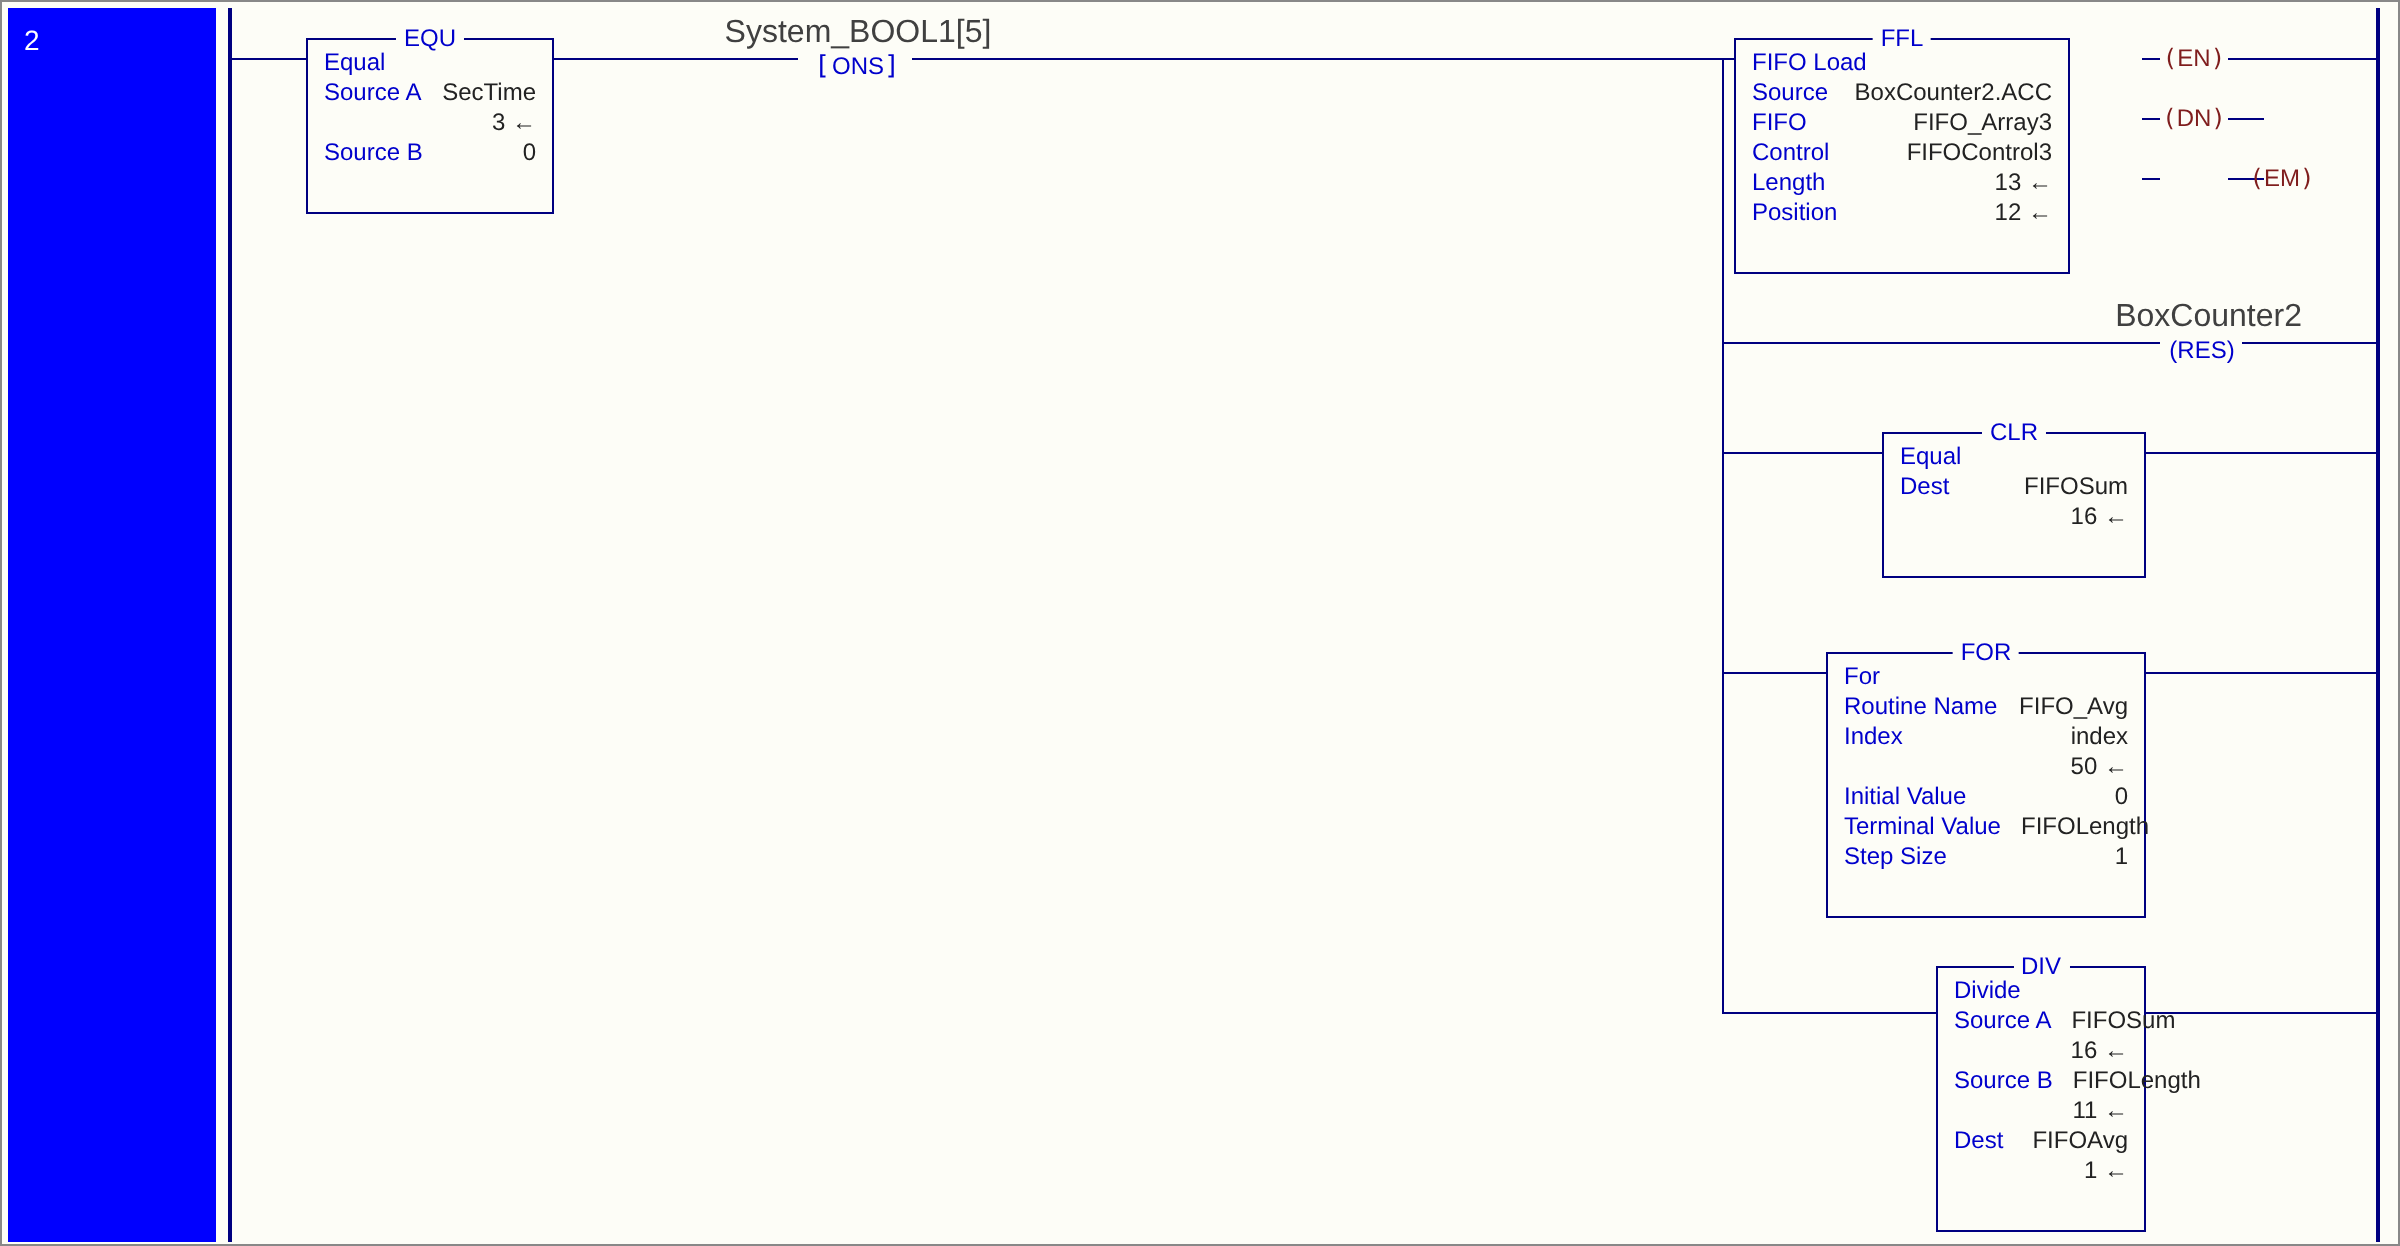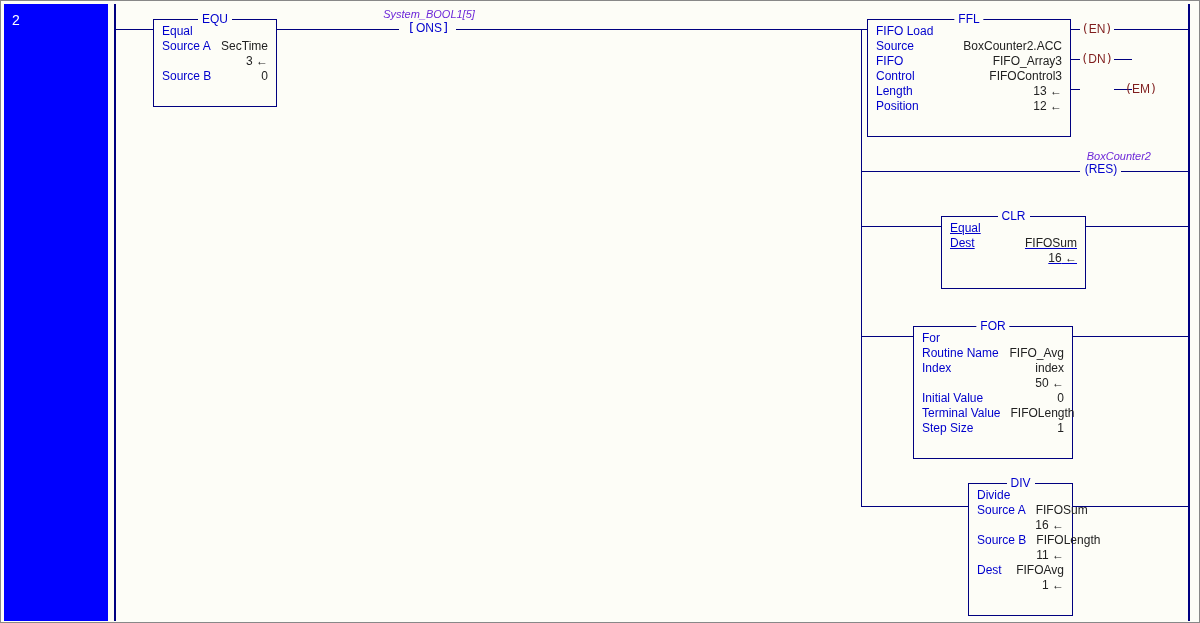--- a/index.html
+++ b/index.html
@@ -73,21 +73,21 @@
   .row .val { color: #222; text-align: right; white-space: nowrap; }
   .row .val-sub { color: #222; text-align: right; white-space: nowrap; }
   .title-row { color: #0000cc; line-height: 15px; margin-bottom: 0px; }
 
   
   .inline-inst {
     position: absolute;
     text-align: center;
     color: #0000cc;
   }
-  .inline-label { font-size: 11px; color: #6d28d9; font-style: italic; }
+  .inline-label { font-size: 16px; color: #404040; }
   .bracket {
     display: inline-block;
     font-family: monospace;
     font-size: 13px;
     letter-spacing: 1px;
   }
 
   
   .pin {
     position: absolute;
@@ -155,21 +155,21 @@
       <span class="lab">Source B</span>
       <span class="val">0</span>
     </div>
   </div>
 
   <div class="inline-inst" style="left:358px; top:7px; width:140px;">
     <div class="inline-label">System_BOOL1[5]</div>
     <div><span class="bracket">[</span><span>ONS</span><span class="bracket">]</span></div>
   </div>
 
-  <div class="blk" style="left:866px; top:18px; width:204px;">
+  <div class="blk" style="left:866px; top:18px; width:168px;">
     <div class="blk-mnemonic">FFL</div>
     <div class="title-row">FIFO Load</div>
     <div class="row">
         <span class="lab">Source</span>
         <span class="val">BoxCounter2.ACC</span>
       </div>
     <div class="row">
         <span class="lab">FIFO</span>
         <span class="val">FIFO_Array3</span>
       </div>
@@ -189,21 +189,21 @@
 
   <div class="pin" style="left:1079px; top:21px; width:34px;"><span class="paren">(</span><span>EN</span><span class="paren">)</span></div>
   <div class="pin" style="left:1079px; top:51px; width:34px;"><span class="paren">(</span><span>DN</span><span class="paren">)</span></div>
   <div class="pin" style="left:1079px; top:81px; width:34px;margin-left:44px;"><span class="paren">(</span><span>EM</span><span class="paren">)</span></div>
 
   <div class="inline-inst" style="left:1050px; top:149px; width:100px; text-align:right;">
     <div class="inline-label" style="text-align:right;">BoxCounter2</div>
     <div style="text-align:center;"><span class="paren">(</span><span>RES</span><span class="paren">)</span></div>
   </div>
 
-  <div class="blk" style="left:940px; top:215px; width:145px;text-decoration:underline;">
+  <div class="blk" style="left:940px; top:215px; width:132px;">
     <div class="blk-mnemonic">CLR</div>
     <div class="title-row">Equal</div>
     <div class="row">
         <span class="lab">Dest</span>
         <span class="val">FIFOSum</span>
       </div>
     <div class="row">
         <span></span>
         <span class="val-sub"><span>16</span>&nbsp;←</span>
       </div>

